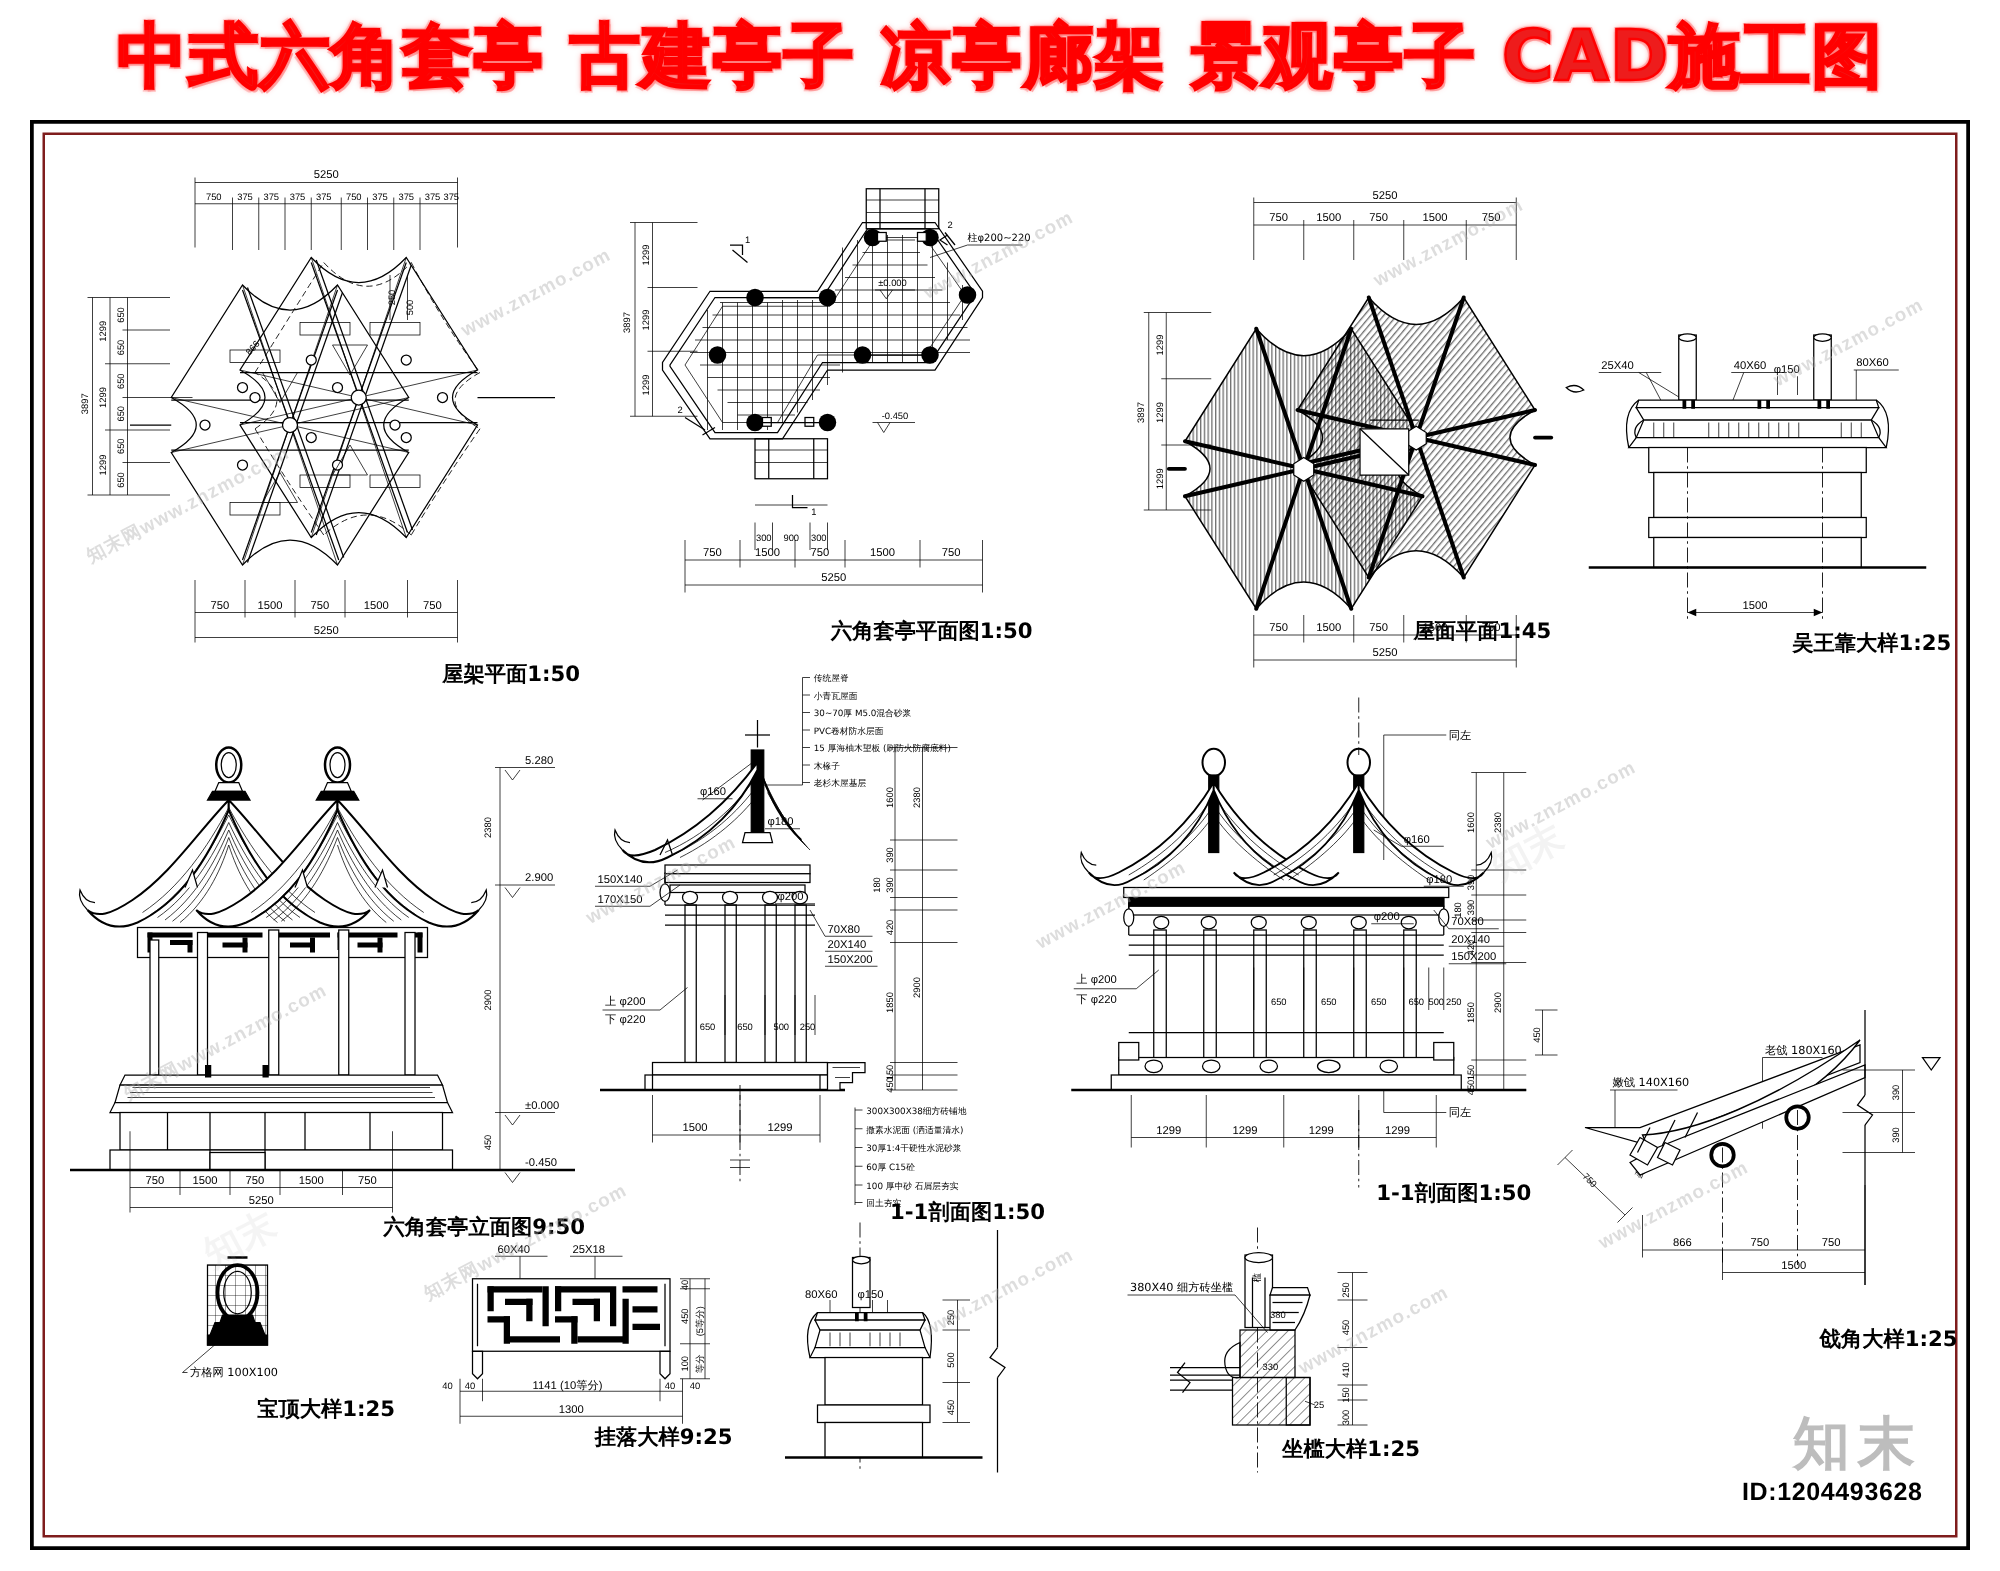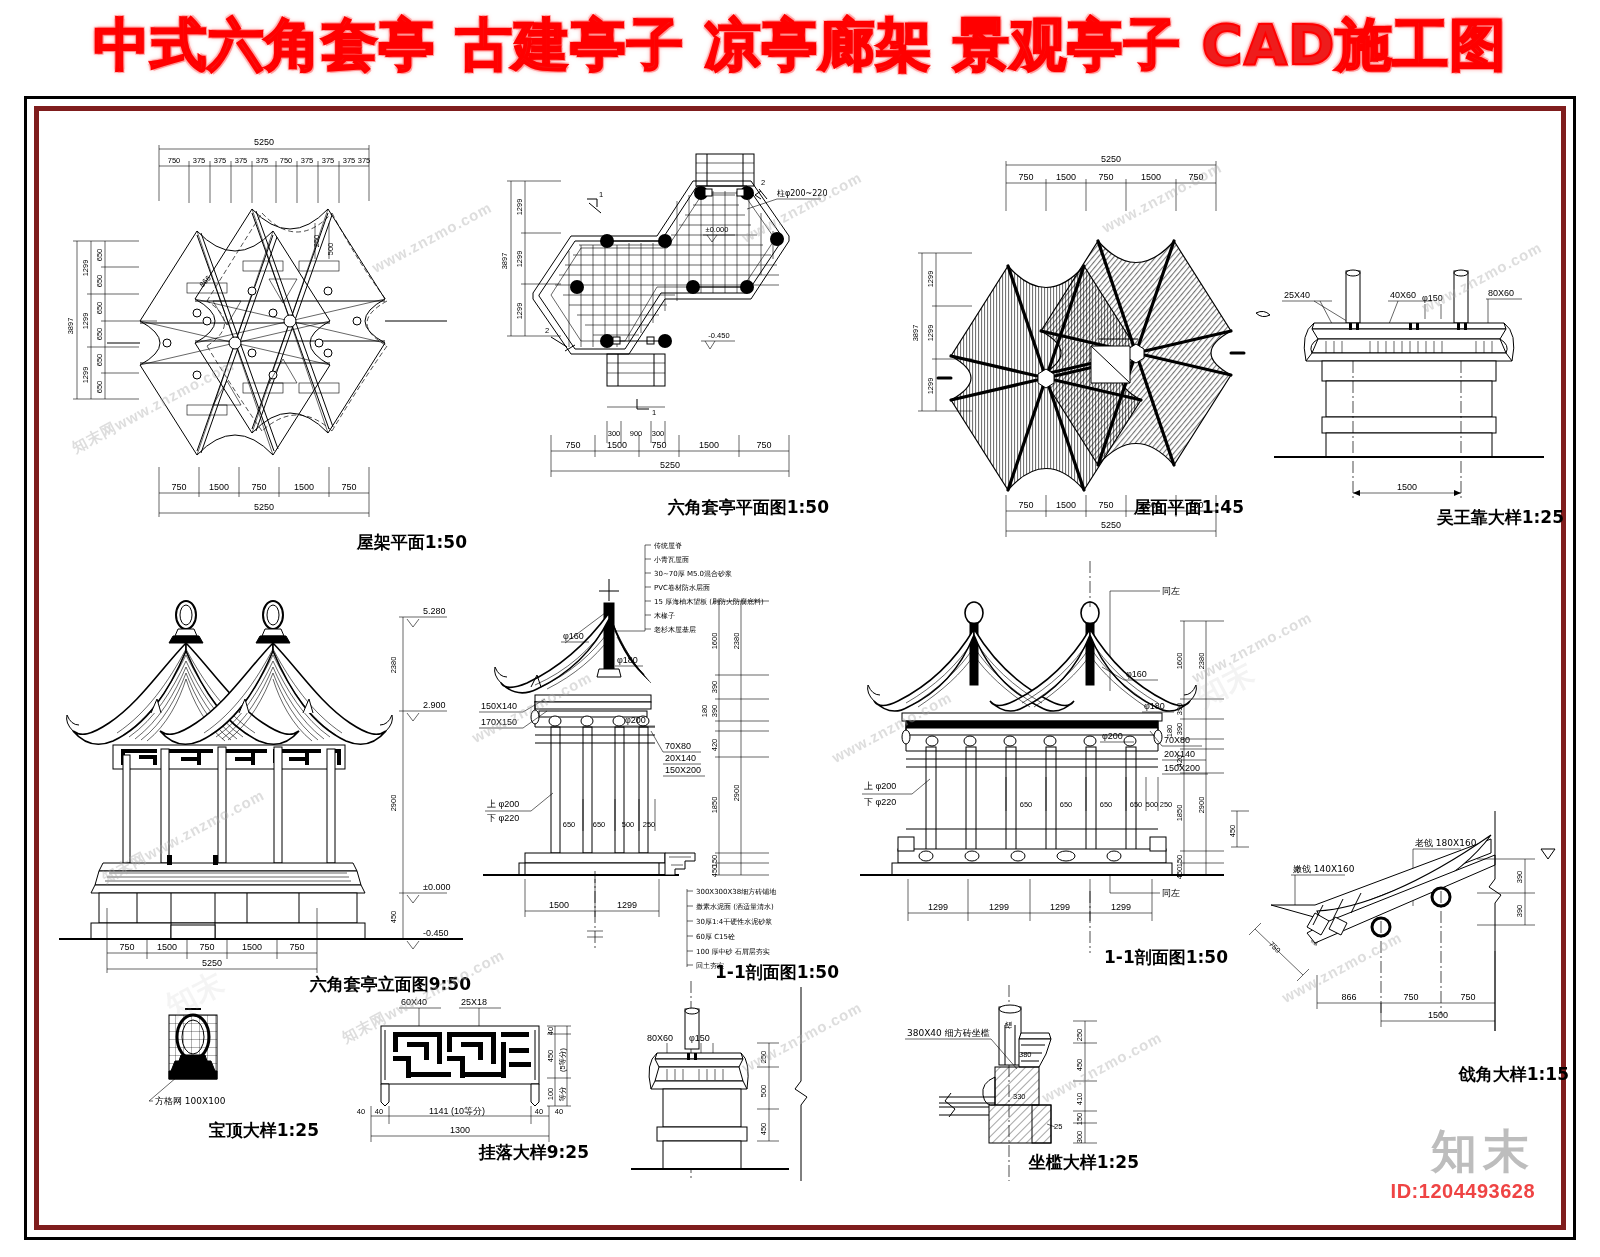--- a/index.html
+++ b/index.html
@@ -29,21 +29,21 @@
     white-space:nowrap;
   }
   
   #sheet{
     position:absolute; left:24px; top:96px;
     width:1552px; height:1144px;
     border:3px solid #000; background:#fff;
   }
   #sheet-inner{
     position:absolute; left:7px; top:7px; right:7px; bottom:7px;
-    border:5px solid #7f1d1d;
+    border:2px solid #7f1d1d;
   }
   .dwg{ position:absolute; }
   svg{ display:block; overflow:visible; }
   .ln{ stroke:#000; fill:none; stroke-width:1; }
   .ln-t{ stroke:#000; fill:none; stroke-width:0.6; }
   .ln-h{ stroke:#000; fill:none; stroke-width:1.9; }
   .ln-d{ stroke:#000; fill:none; stroke-width:0.7; stroke-dasharray:5 3; }
   .ln-cc{ stroke:#000; fill:none; stroke-width:0.7; stroke-dasharray:12 3 2 3; }
   .fill-b{ fill:#000; stroke:none; }
   .fill-w{ fill:#fff; stroke:#000; stroke-width:1; }
@@ -69,21 +69,21 @@
     pointer-events:none; white-space:nowrap;
   }
   
   #logo-block{ position:absolute; right:26px; bottom:22px; text-align:right; }
   #logo-mark{
     font-family:"DejaVu Sans",sans-serif; font-size:46px; font-weight:bold;
     color:#bdbdbd; letter-spacing:6px; line-height:1;
   }
   #logo-id{
     font-family:"Liberation Sans",sans-serif; font-size:20px; font-weight:bold;
-    color:#ef4444; margin-top:6px; letter-spacing:0.5px;
+    color:#000000; margin-top:6px; letter-spacing:0.5px;
   }
 </style>
 </head>
 <body>
 
 <div id="title-banner">
   <div id="title-text">中式六角套亭 古建亭子 凉亭廊架 景观亭子 CAD施工图</div>
 </div>
 
 <div id="sheet">
@@ -1423,21 +1423,21 @@
 
         <g>
           <line class="ln-t" x1="8" y1="10" x2="8" y2="46"></line>
           <line class="ln-t" x1="2" y1="10" x2="20" y2="10"></line>
           <line class="ln-t" x1="2" y1="46" x2="20" y2="46"></line>
           <text class="dimtxt-s" x="6" y="30" text-anchor="middle" transform="rotate(-90 6 30)">450</text>
         </g>
 
         <path class="ln" d="M312,48 l14,0 l-7,10 z" fill="none"></path>
       </svg>
-      <div class="caption" style="top:262px;">戗角大样1:15</div>
+      <div class="caption" style="top:262px;">戗角大样1:25</div>
     </div>
 
     <div class="wm" style="left:30px; top:330px;">知末网www.znzmo.com</div>
     <div class="wm" style="left:330px; top:150px;">www.znzmo.com</div>
     <div class="wm" style="left:700px; top:120px;">www.znzmo.com</div>
     <div class="wm" style="left:1060px; top:110px;">www.znzmo.com</div>
     <div class="wm" style="left:1380px; top:190px;">www.znzmo.com</div>
     <div class="wm" style="left:430px; top:620px;">www.znzmo.com</div>
     <div class="wm" style="left:60px; top:760px;">知末网www.znzmo.com</div>
     <div class="wm" style="left:790px; top:640px;">www.znzmo.com</div>

